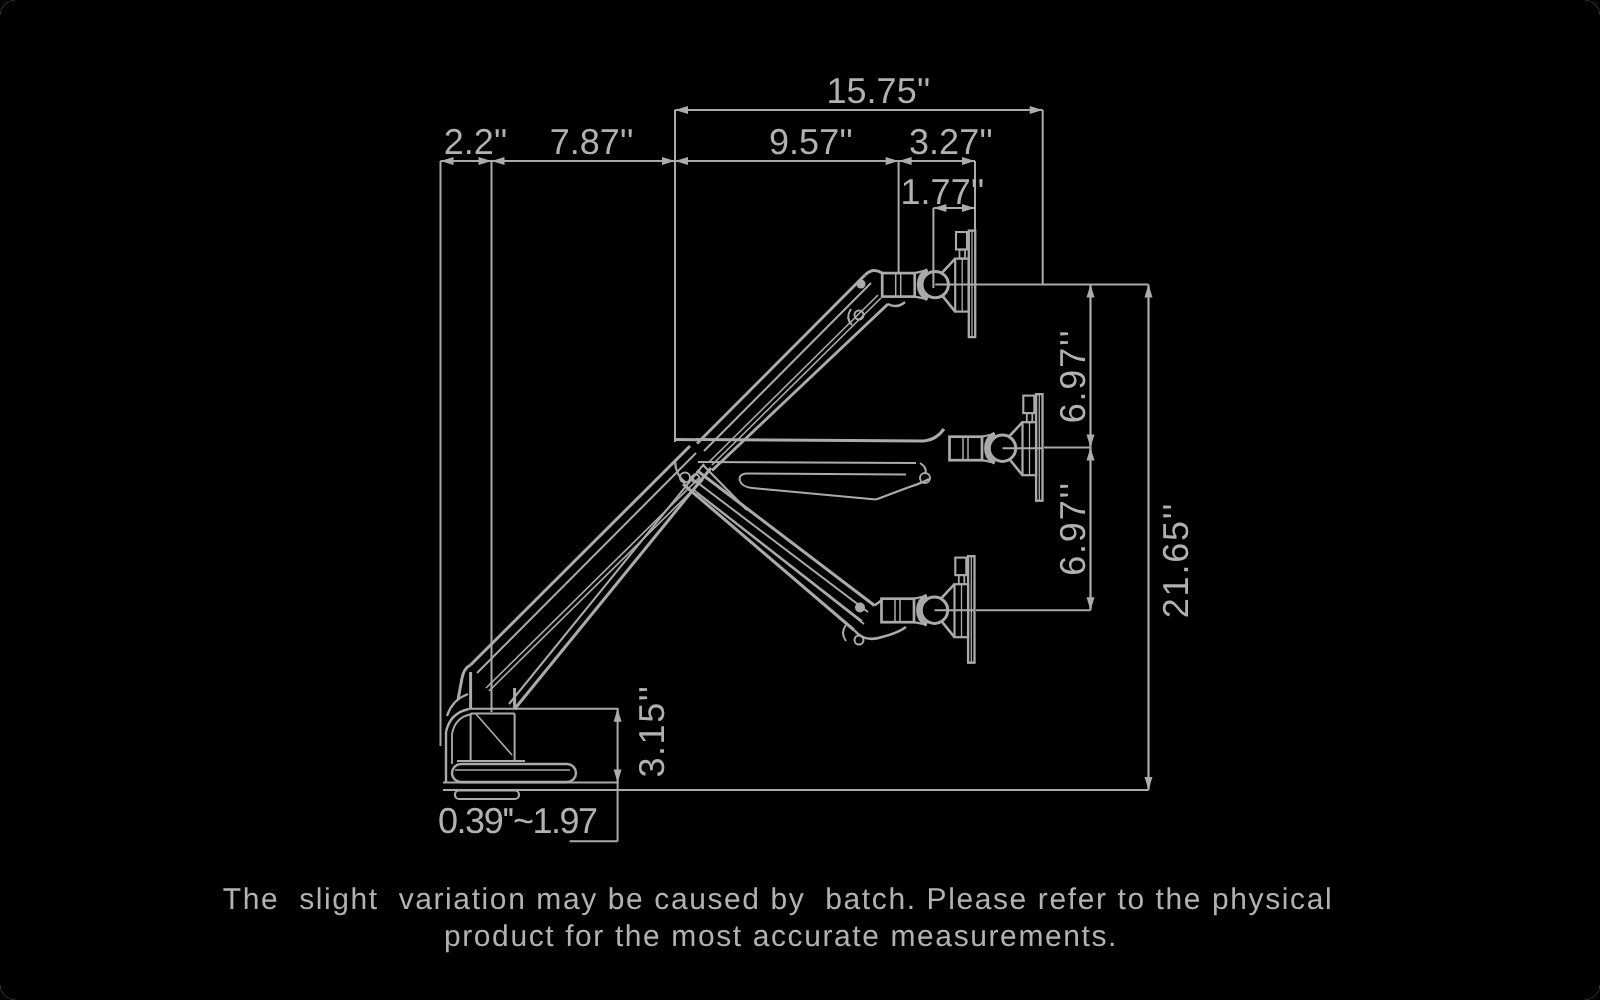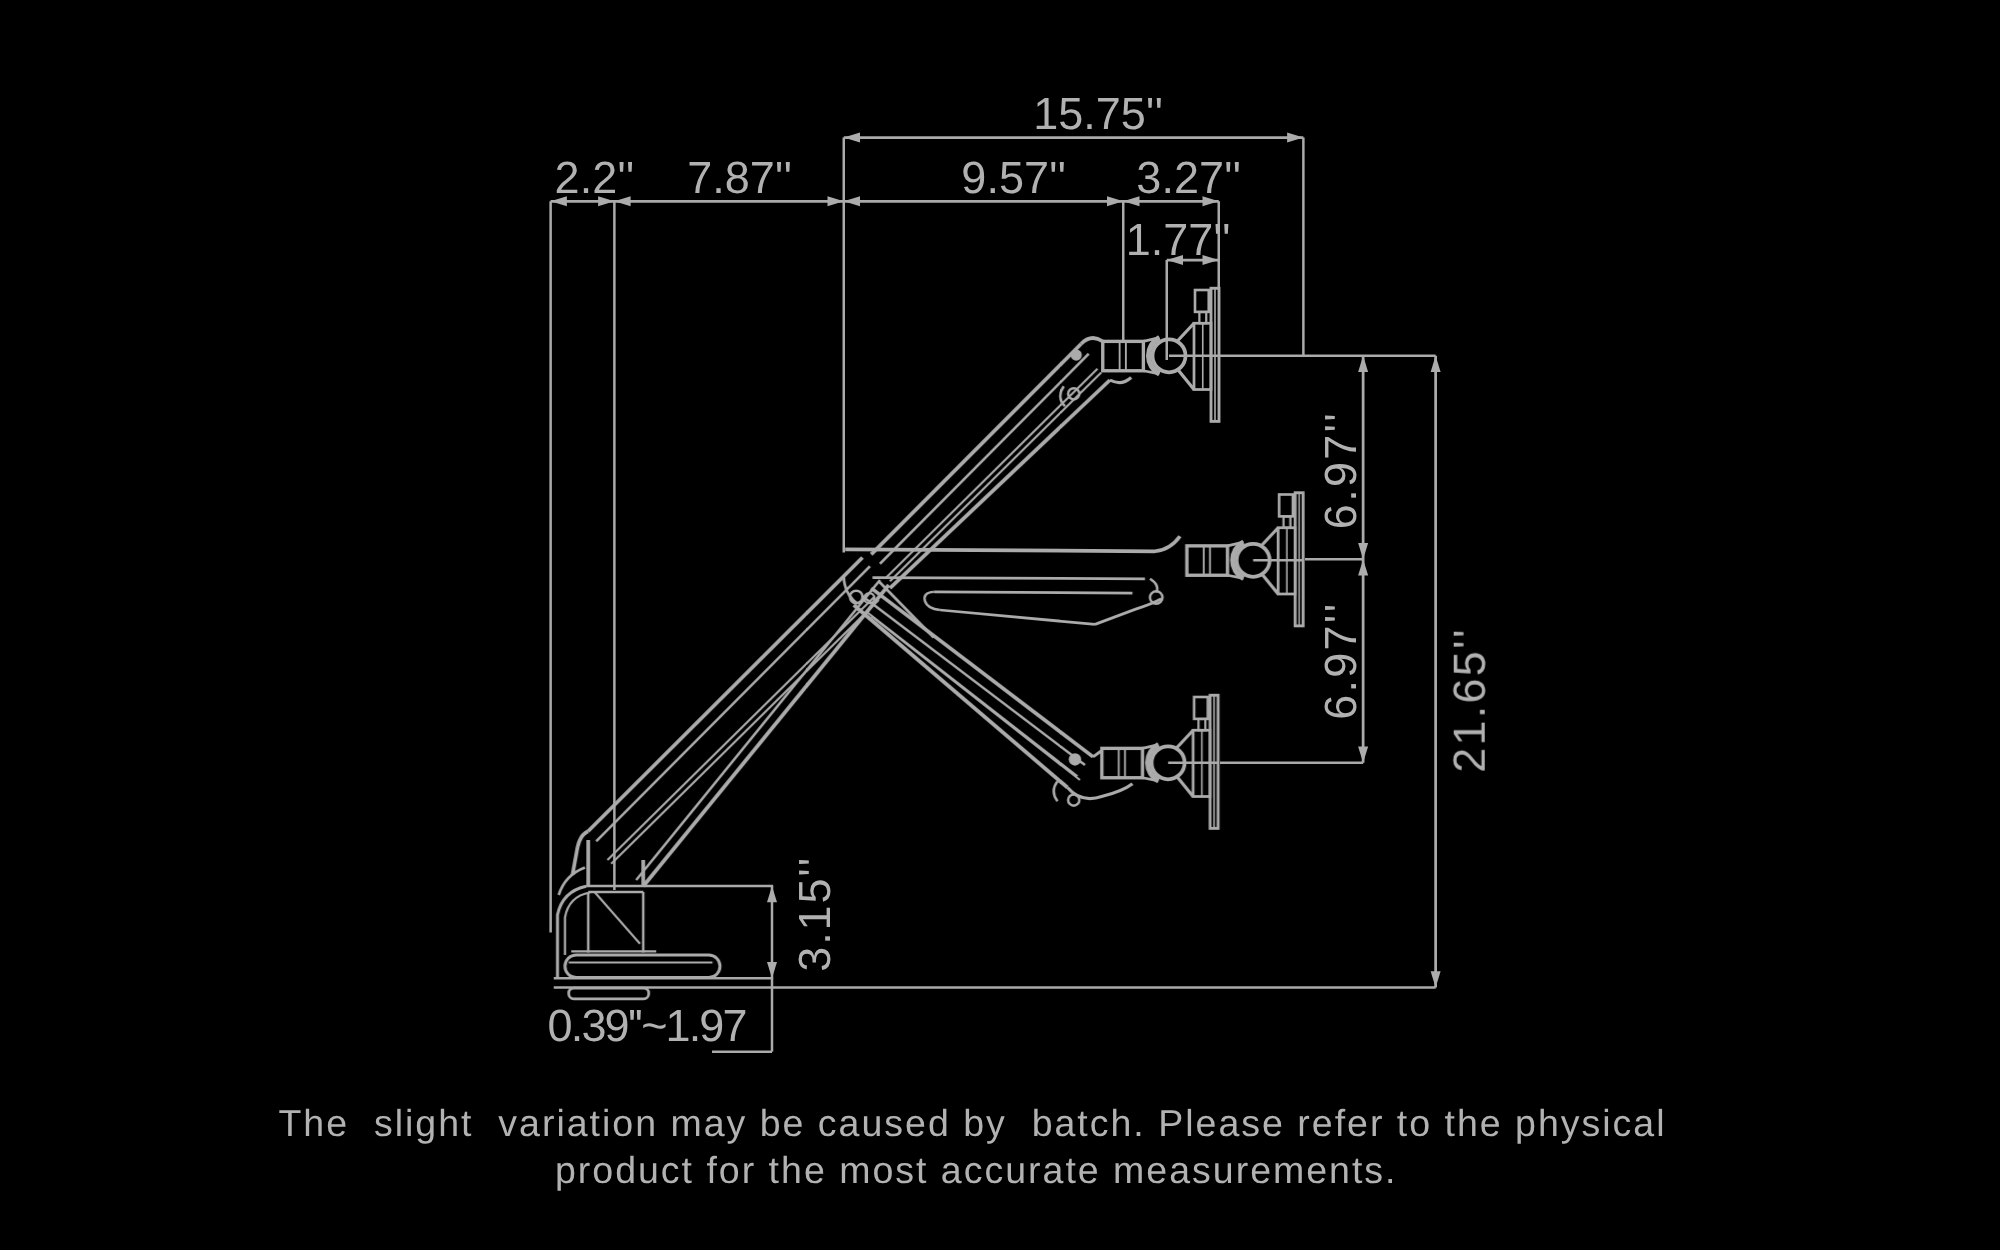--- a/index.html
+++ b/index.html
@@ -1,16 +1,16 @@
 <!DOCTYPE html>
 <html><head>
 <meta charset="utf-8">
 <style>
   html,body{margin:0;padding:0;background:#000;}
-  .wrap{width:1600px;height:1000px;background:#fef9c3;overflow:hidden;}
+  .wrap{width:1600px;height:1000px;background:#fef9c3;overflow:hidden;border-radius:16px;}
   text{font-family:"Liberation Sans",sans-serif;fill:#b2b2b2;text-rendering:geometricPrecision;}
   .dim{font-size:36px;letter-spacing:0px;}
   .note{font-size:30px;fill:#a6a6a6;letter-spacing:1.6px;}
 </style>
 </head>
 <body>
 <div class="wrap">
 <svg width="1600" height="1000" viewBox="0 0 1600 1000">
 <rect x="0" y="0" width="1600" height="1000" fill="#000"></rect>
 <defs>

